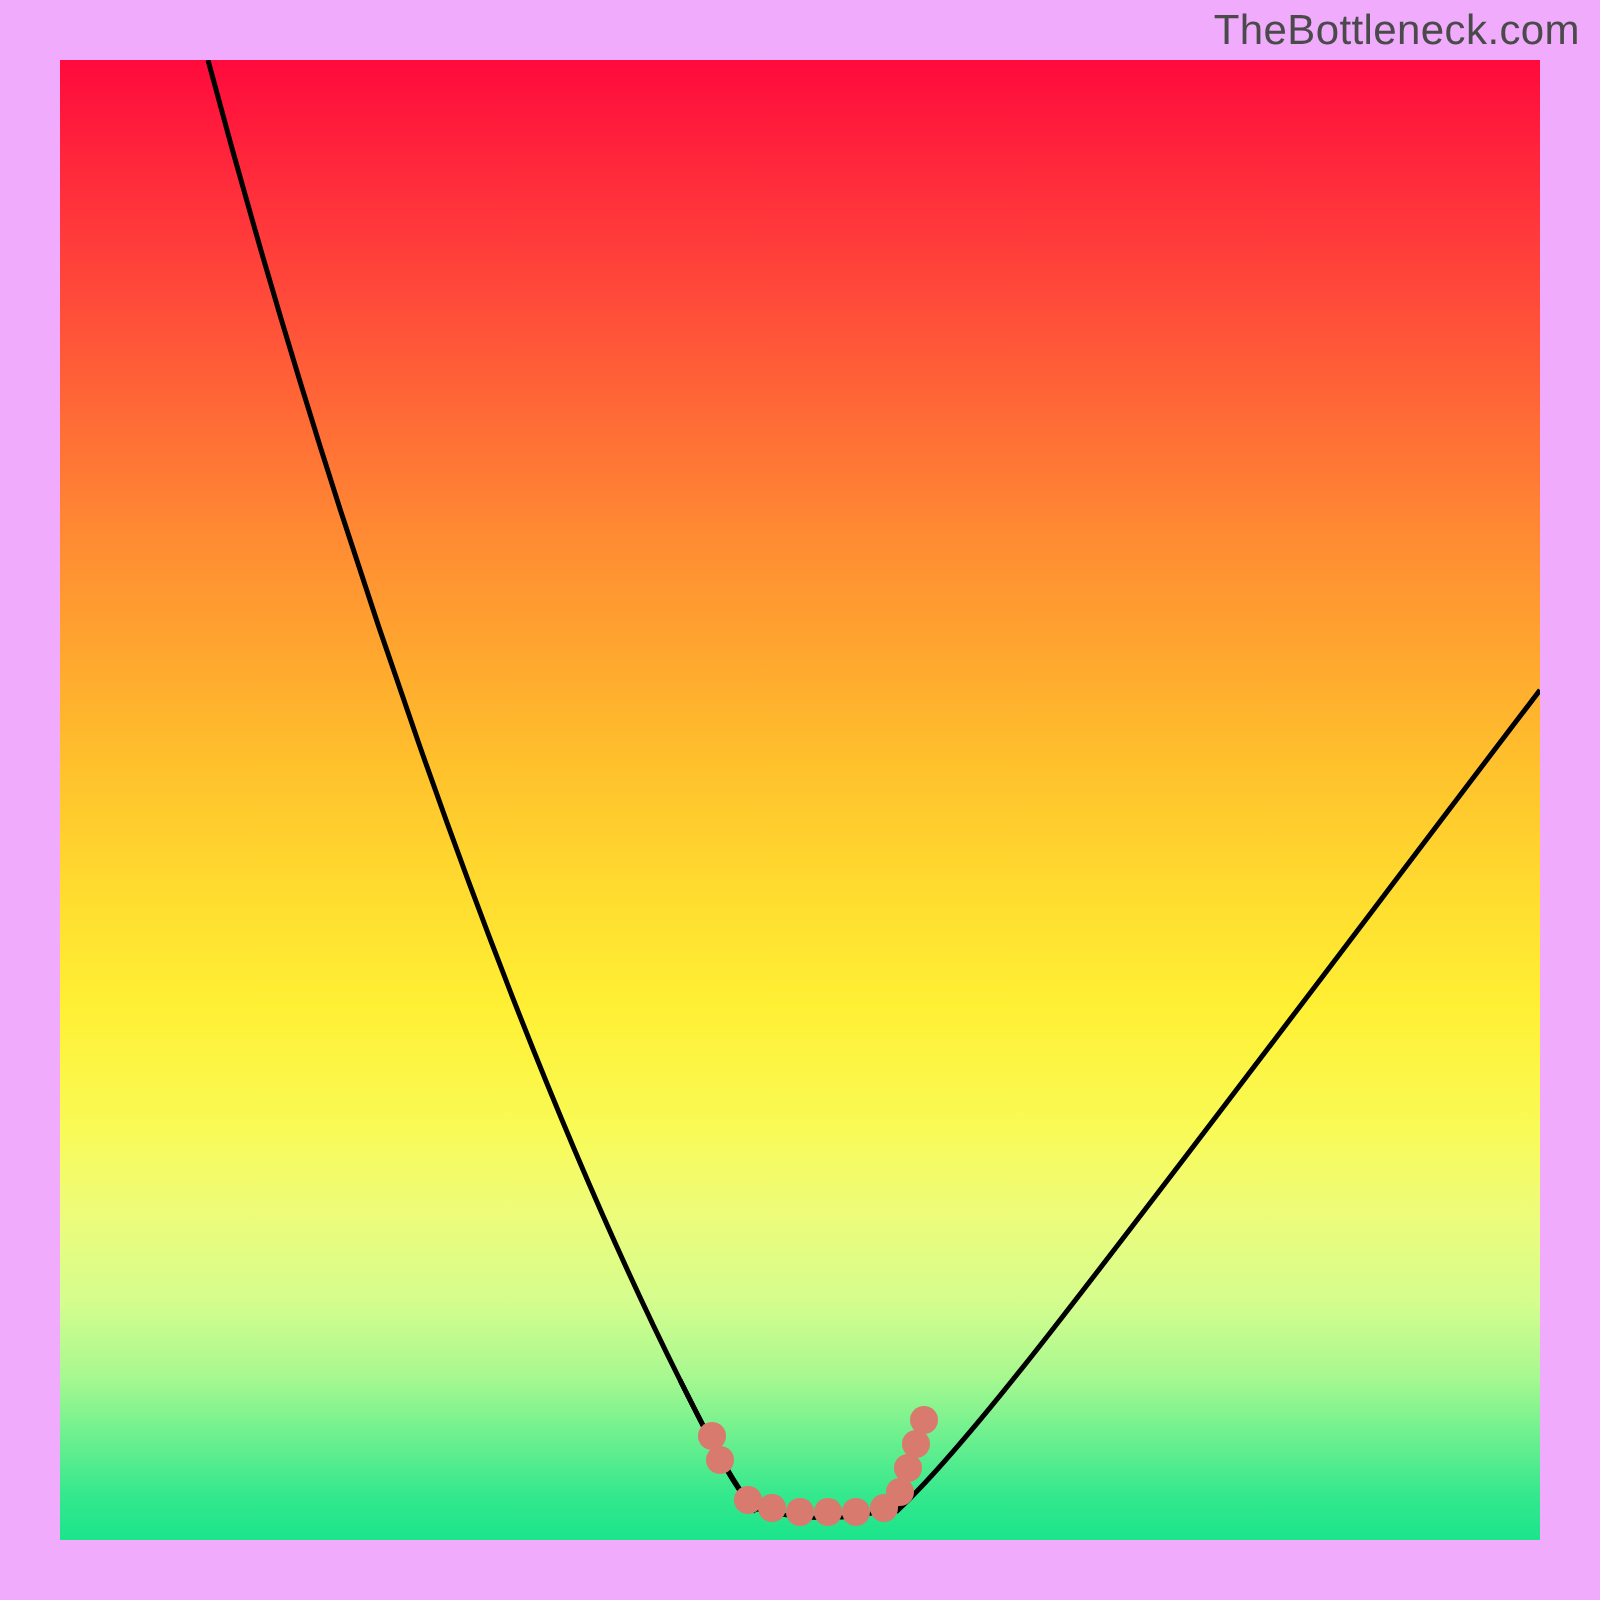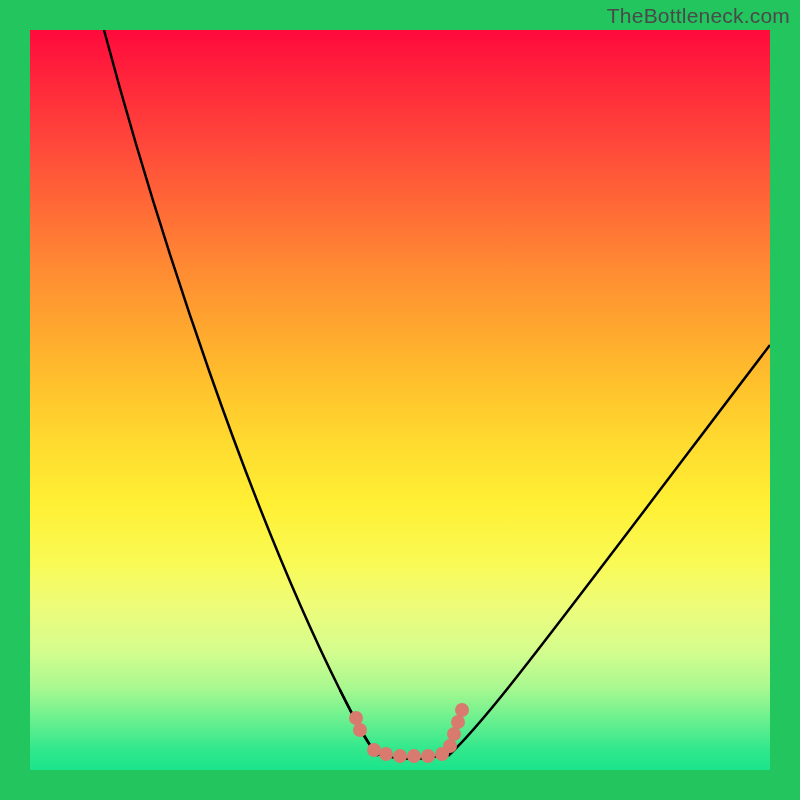--- a/index.html
+++ b/index.html
@@ -8,21 +8,21 @@
     width: 800px;
     height: 800px;
     overflow: hidden;
     background: #000;
     font-family: Arial, Helvetica, sans-serif;
   }
   .frame {
     position: relative;
     width: 800px;
     height: 800px;
-    background: #22c55e;
+    background: #f0abfc;
     text-align: center;
   }
   .plot-area {
     position: absolute;
     left: 30px;
     top: 30px;
     width: 740px;
     height: 740px;
     
     background: linear-gradient(

